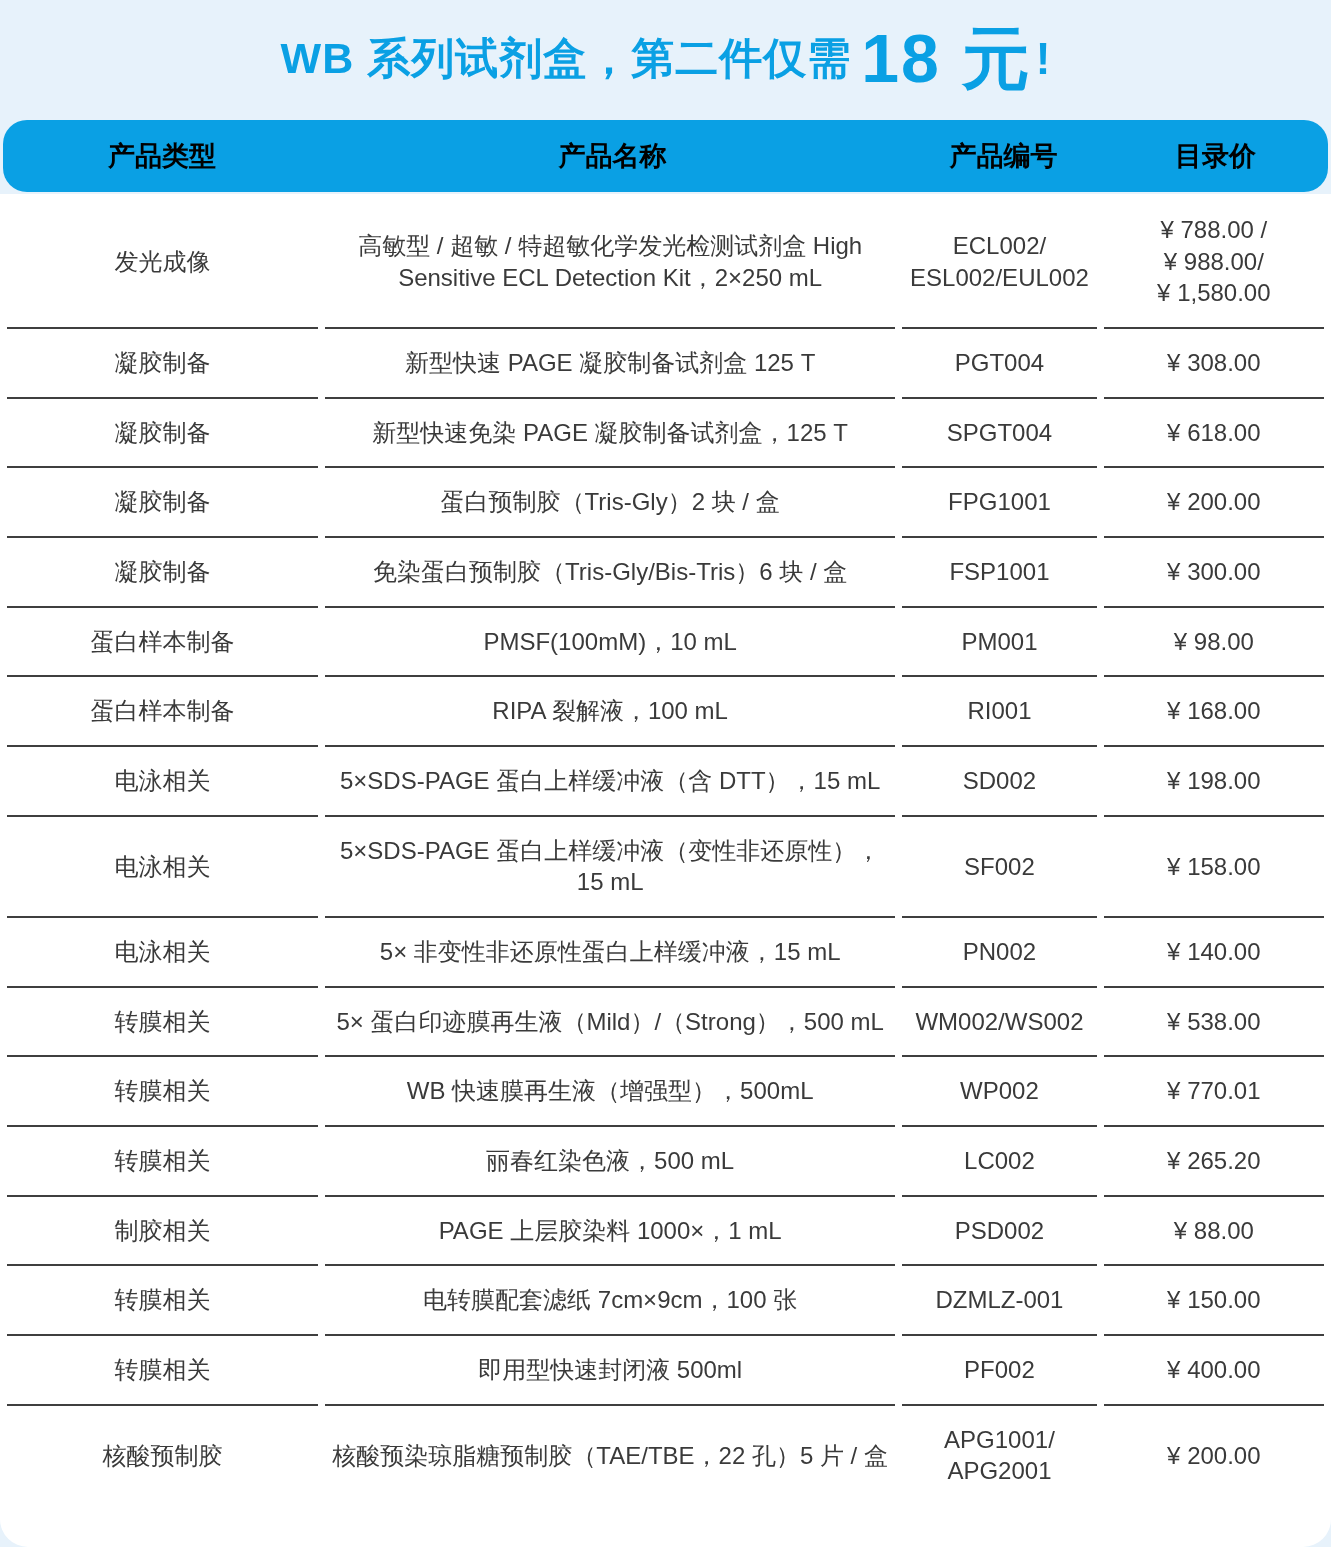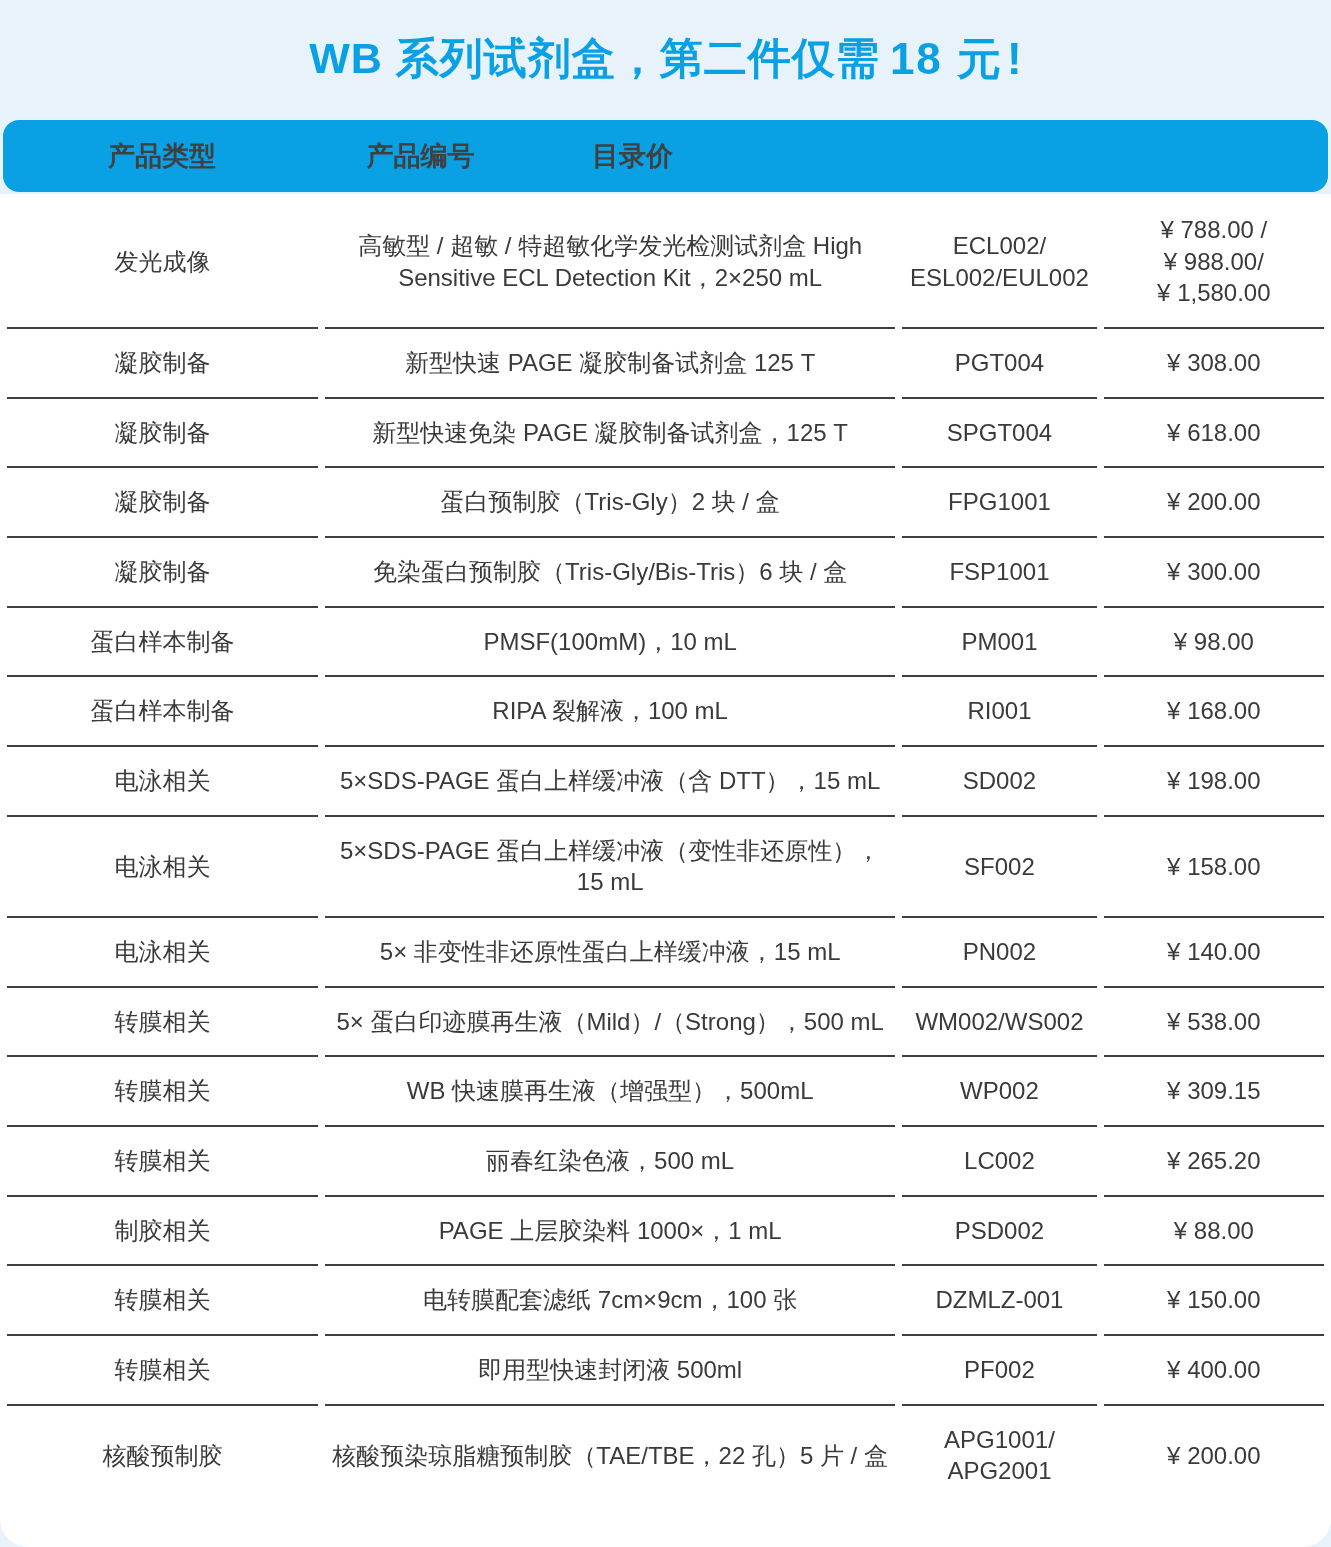--- a/index.html
+++ b/index.html
@@ -21,36 +21,36 @@
     justify-content: center;
     color: #0aa0e4;
     font-weight: 900;
     white-space: nowrap;
   }
   .title .t-normal {
     font-size: 43px;
     letter-spacing: 1px;
   }
   .title .t-big {
-    font-size: 44px;
+    font-size: 68px;
     letter-spacing: 2px;
     margin: 0 4px 0 10px;
   }
   .title .t-bang {
     font-size: 44px;
   }
   
   .header-bar {
     height: 72px;
     margin: 2px 3px 0 3px;
     background: #0aa0e4;
-    border-radius: 16px;
+    border-radius: 24px;
     display: flex;
     align-items: center;
-    color: #404040;
+    color: #000000;
     font-size: 27px;
     font-weight: 700;
   }
   .hc { text-align: center; }
   .hc.c1 { width: 24%; }
   .hc.c2 { width: 44%; }
   .hc.c3 { width: 15%; }
   .hc.c4 { width: 17%; }
   
   .card {
@@ -89,20 +89,21 @@
 <div class="page">
 
   <div class="title">
     <span class="t-normal">WB 系列试剂盒，第二件仅需</span>
     <span class="t-big">18 元</span>
     <span class="t-bang">!</span>
   </div>
 
   <div class="header-bar">
     <div class="hc c1">产品类型</div>
+    <div class="hc c2">产品名称</div>
     <div class="hc c3">产品编号</div>
     <div class="hc c4">目录价</div>
   </div>
 
   <div class="card">
     <table class="products">
       <colgroup>
         <col class="c1">
           <col class="c2">
           <col class="c3">
@@ -175,21 +176,21 @@
           <tr>
             <td>转膜相关</td>
             <td>5× 蛋白印迹膜再生液（Mild）/（Strong），500 mL</td>
             <td>WM002/WS002</td>
             <td>¥ 538.00</td>
           </tr>
           <tr>
             <td>转膜相关</td>
             <td>WB 快速膜再生液（增强型），500mL</td>
             <td>WP002</td>
-            <td>¥ 309.15</td>
+            <td>¥ 770.01</td>
           </tr>
           <tr>
             <td>转膜相关</td>
             <td>丽春红染色液，500 mL</td>
             <td>LC002</td>
             <td>¥ 265.20</td>
           </tr>
           <tr>
             <td>制胶相关</td>
             <td>PAGE 上层胶染料 1000×，1 mL</td>

